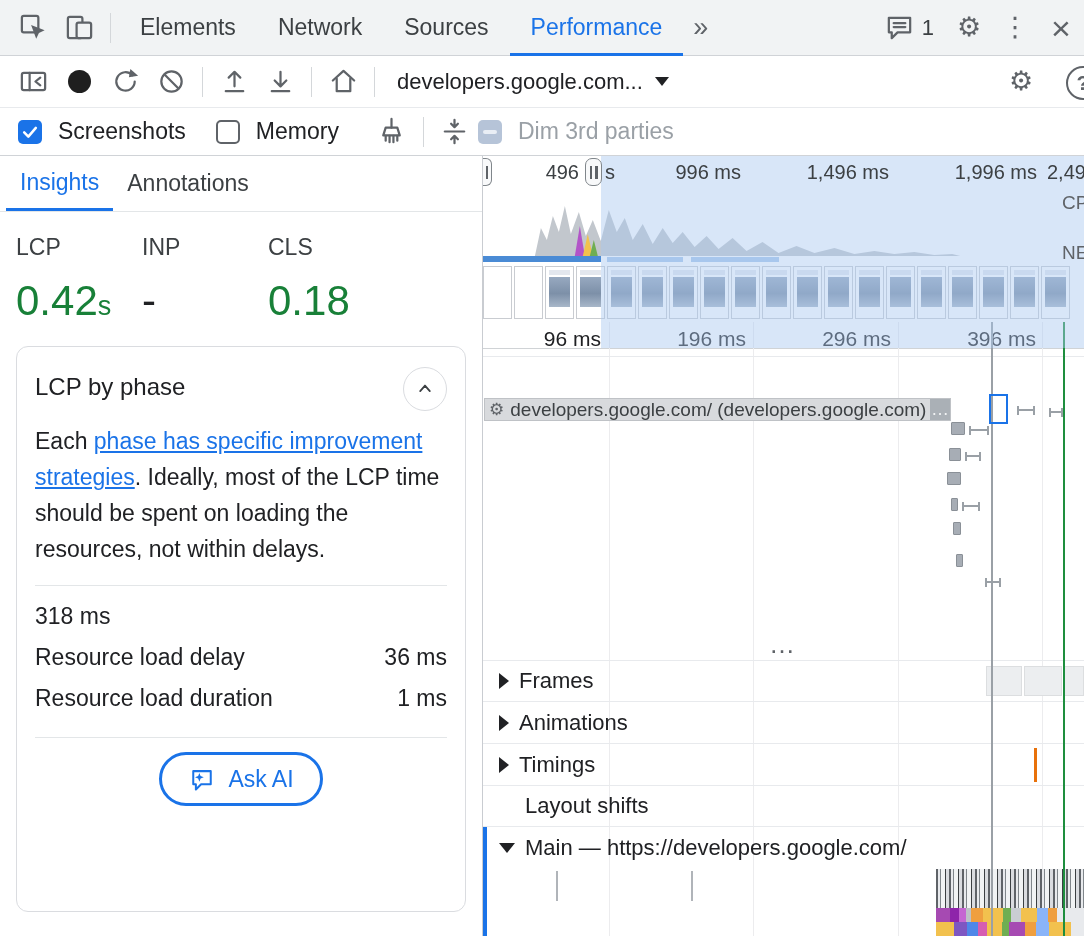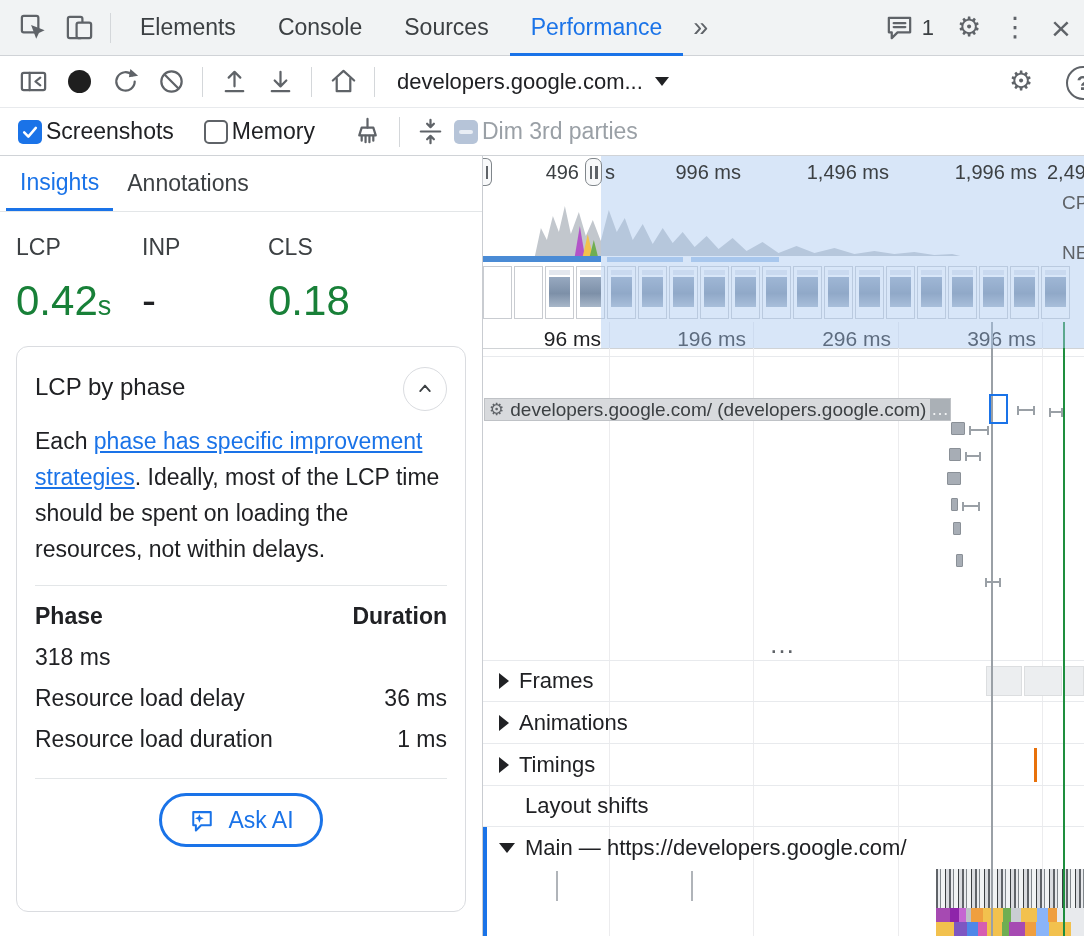--- a/index.html
+++ b/index.html
@@ -27,21 +27,21 @@
   .record-dot{width:23px;height:23px;border-radius:50%;background:#1f1f1f}
   .url-select{display:flex;align-items:center;gap:12px;font-size:22px;color:#202124;padding:0 14px;cursor:pointer}
   .caret-down{width:0;height:0;border-left:7px solid transparent;border-right:7px solid transparent;border-top:9px solid #202124}
   .help-btn{position:absolute;right:-16px;top:10px;width:34px;height:34px;border-radius:50%;
             border:2.5px solid #5f6368;color:#5f6368;font-size:21px;font-weight:700;
             display:flex;align-items:center;justify-content:center}
 
   
   .optbar{position:absolute;left:0;top:108px;width:1084px;height:48px;background:#fff;
           border-bottom:1px solid #d0d3d7;display:flex;align-items:center;padding-left:18px}
-  .chk{display:flex;align-items:center;gap:4px;font-size:23px;color:#202124;margin-right:30px;cursor:pointer}
+  .chk{display:flex;align-items:center;gap:16px;font-size:23px;color:#202124;margin-right:30px;cursor:pointer}
   .box{width:24px;height:24px;border-radius:5px;flex:none;position:relative}
   .box.checked{background:#1a73e8}
   .box.checked svg{position:absolute;inset:2px;stroke:#fff;fill:none;stroke-width:3;stroke-linecap:round;stroke-linejoin:round;width:20px;height:20px}
   .box.empty{border:2.5px solid #5f6368;background:#fff}
   .box.dim{background:#b6c4d8}
   .box.dim::after{content:"";position:absolute;left:5px;right:5px;top:10px;height:4px;background:#e9eef5;border-radius:2px}
   .chk.disabled{color:#9aa0a6}
 
   
   .left-panel{position:absolute;left:0;top:156px;width:483px;height:780px;background:#fff;border-right:1px solid #c9ccd1}
@@ -160,21 +160,21 @@
       </svg>
     </div>
     <div class="icon-btn">
       <svg class="ic" viewBox="0 0 32 32">
         <rect x="4" y="5" width="15" height="22" rx="2"></rect>
         <rect class="bgfill" x="13" y="11" width="15" height="16" rx="2"></rect>
       </svg>
     </div>
     <div class="vsep"></div>
     <div class="tab">Elements</div>
-    <div class="tab">Console</div>
+    <div class="tab">Network</div>
     <div class="tab">Sources</div>
     <div class="tab active">Performance</div>
     <div class="more-tabs">»</div>
     <div class="tb-spacer"></div>
     <div class="issues">
       <svg class="ic" viewBox="0 0 32 32">
         <path d="M5 6 h22 v15 h-13 l-6 6 v-6 h-3 z"></path>
         <path d="M10 11.5 h12 M10 15.5 h12"></path>
       </svg>
       <span>1</span>
@@ -295,24 +295,20 @@
       <div class="card-head">
         <div class="card-title">LCP by phase</div>
         <div class="collapse-btn">
           <svg viewBox="0 0 32 32">
               <path d="M9 19 L16 11 L23 19"></path>
             </svg>
         </div>
       </div>
       <p class="card-text"><span>Each </span><a class="link">phase has specific improvement strategies</a><span>. Ideally, most of the LCP time should be spent on loading the resources, not within delays.</span></p>
       <hr class="card-hr">
-      <div class="trow head">
-        <span>Phase</span>
-          <span>Duration</span>
-      </div>
       <div class="trow">
           <span>318 ms</span>
       </div>
       <div class="trow">
         <span>Resource load delay</span>
           <span>36 ms</span>
       </div>
       <div class="trow">
         <span>Resource load duration</span>
           <span>1 ms</span>

